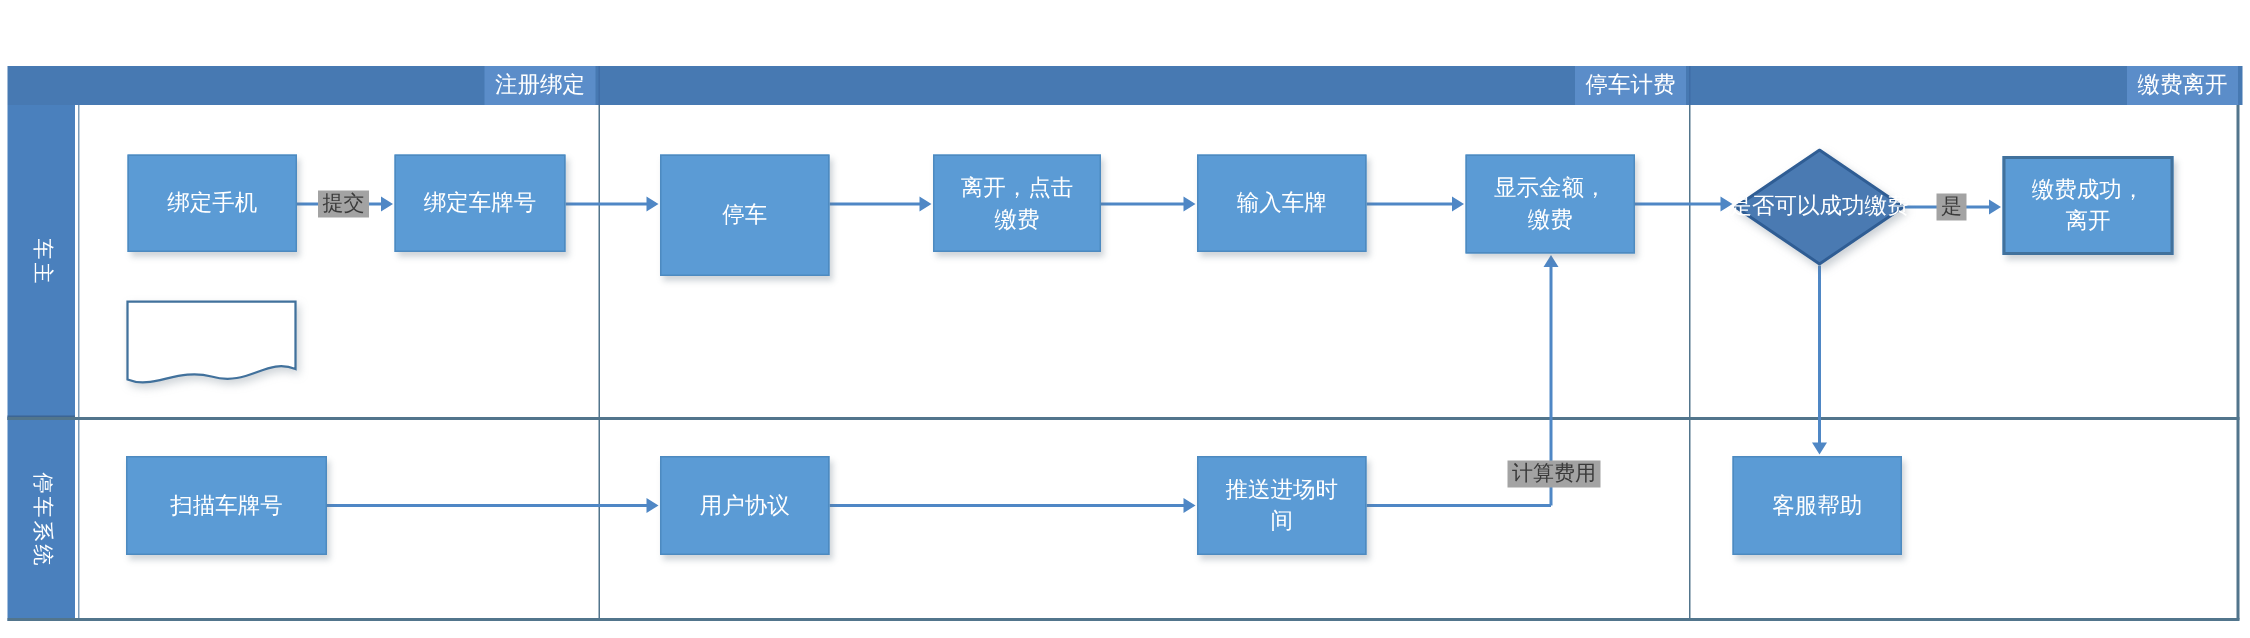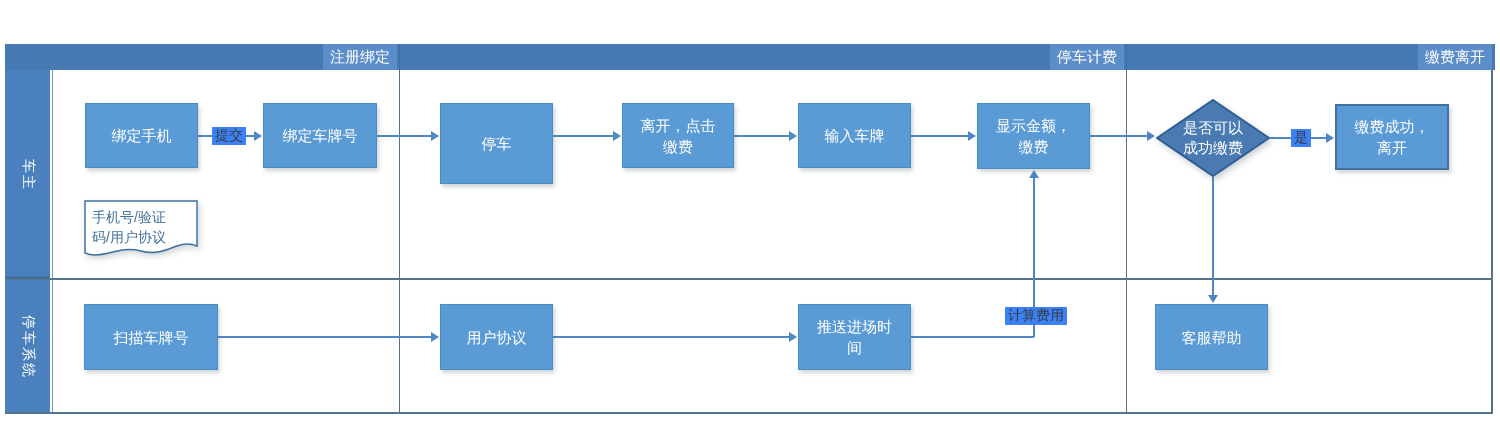--- a/index.html
+++ b/index.html
@@ -21,34 +21,34 @@
 
   
   .h-line,.v-line{position:absolute;background:var(--frame_line);}
 
   
   .node{position:absolute;background:var(--box_fill);border:1px solid var(--box_border);box-sizing:border-box;display:flex;flex-direction:column;align-items:center;justify-content:center;box-shadow:2px 3px 4px rgba(100,115,130,.30);z-index:3;}
   .node span{color:#fff;font-size:15px;line-height:21px;white-space:nowrap;}
   .node.outlined{border:2px solid var(--outlined_border);}
   .decision{position:absolute;z-index:4;}
   .decision svg{position:absolute;left:0;top:0;filter:drop-shadow(2px 3px 3px rgba(100,115,130,.35));}
-  .decision .dtext{position:absolute;left:-10px;top:0;width:134px;height:100%;display:flex;flex-direction:column;align-items:center;justify-content:center;z-index:5;}
+  .decision .dtext{position:absolute;left:-10px;top:0;width:134px;height:100%;display:flex;align-items:center;justify-content:center;z-index:5;}
   .decision .dtext span{color:#fff;font-size:15px;line-height:20px;white-space:nowrap;}
   .docshape{position:absolute;z-index:3;filter:drop-shadow(2px 3px 3px rgba(100,115,130,.30));}
   .docshape svg{position:absolute;left:0;top:0;}
   .docshape .dctext{position:absolute;left:8px;top:7px;z-index:4;}
   .docshape .dctext span{display:block;color:var(--doc_border);font-size:14px;line-height:20px;white-space:nowrap;}
 
   
   .edge-line{position:absolute;background:var(--arrow_color);z-index:1;}
   .arrow-head{position:absolute;width:0;height:0;z-index:2;}
   .arrow-right{border-top:5px solid transparent;border-bottom:5px solid transparent;border-left:8px solid var(--arrow_color);}
   .arrow-down{border-left:5px solid transparent;border-right:5px solid transparent;border-top:8px solid var(--arrow_color);}
   .arrow-up{border-left:5px solid transparent;border-right:5px solid transparent;border-bottom:8px solid var(--arrow_color);}
-  .edge-label{position:absolute;transform:translate(-50%,-50%);background:#3b82f6;color:#3a3a3a;font-size:14px;padding:0 3px;white-space:nowrap;z-index:2;}
+  .edge-label{position:absolute;transform:translate(-50%,-50%);background:#a3a3a3;color:#3a3a3a;font-size:14px;padding:0 3px;white-space:nowrap;z-index:2;}
 </style>
 </head>
 <body>
 
 <div class="canvas">
 
 
   <div class="phase-band-bg"></div>
   <div class="phase-cell" style="left:5px;width:395px;">
     <span class="phase-label">注册绑定</span>
@@ -135,24 +135,20 @@
         </div>
       </div>
       <div class="node outlined" style="left: 1335px; top: 104px; width: 114px; height: 66px;">
         <span>缴费成功，</span>
         <span>离开</span>
       </div>
       <div class="docshape" style="left: 84px; top: 200px; width: 114px; height: 62px;">
         <svg width="114" height="62">
           <path d="M1,1 L113,1 L113,46 C 93.47999999999999,38 82.08,58 57,51 C 34.199999999999996,45 18.240000000000002,60 1,53 Z" fill="#ffffff" stroke="#41719c" stroke-width="1.5"></path>
         </svg>
-        <div class="dctext">
-          <span>手机号/验证</span>
-          <span>码/用户协议</span>
-        </div>
       </div>
       <div class="node" style="left: 84px; top: 304px; width: 134px; height: 66px;">
         <span>扫描车牌号</span>
       </div>
       <div class="node" style="left: 440px; top: 304px; width: 113px; height: 66px;">
         <span>用户协议</span>
       </div>
       <div class="node" style="left: 798px; top: 304px; width: 113px; height: 66px;">
         <span>推送进场时</span>
         <span>间</span>

